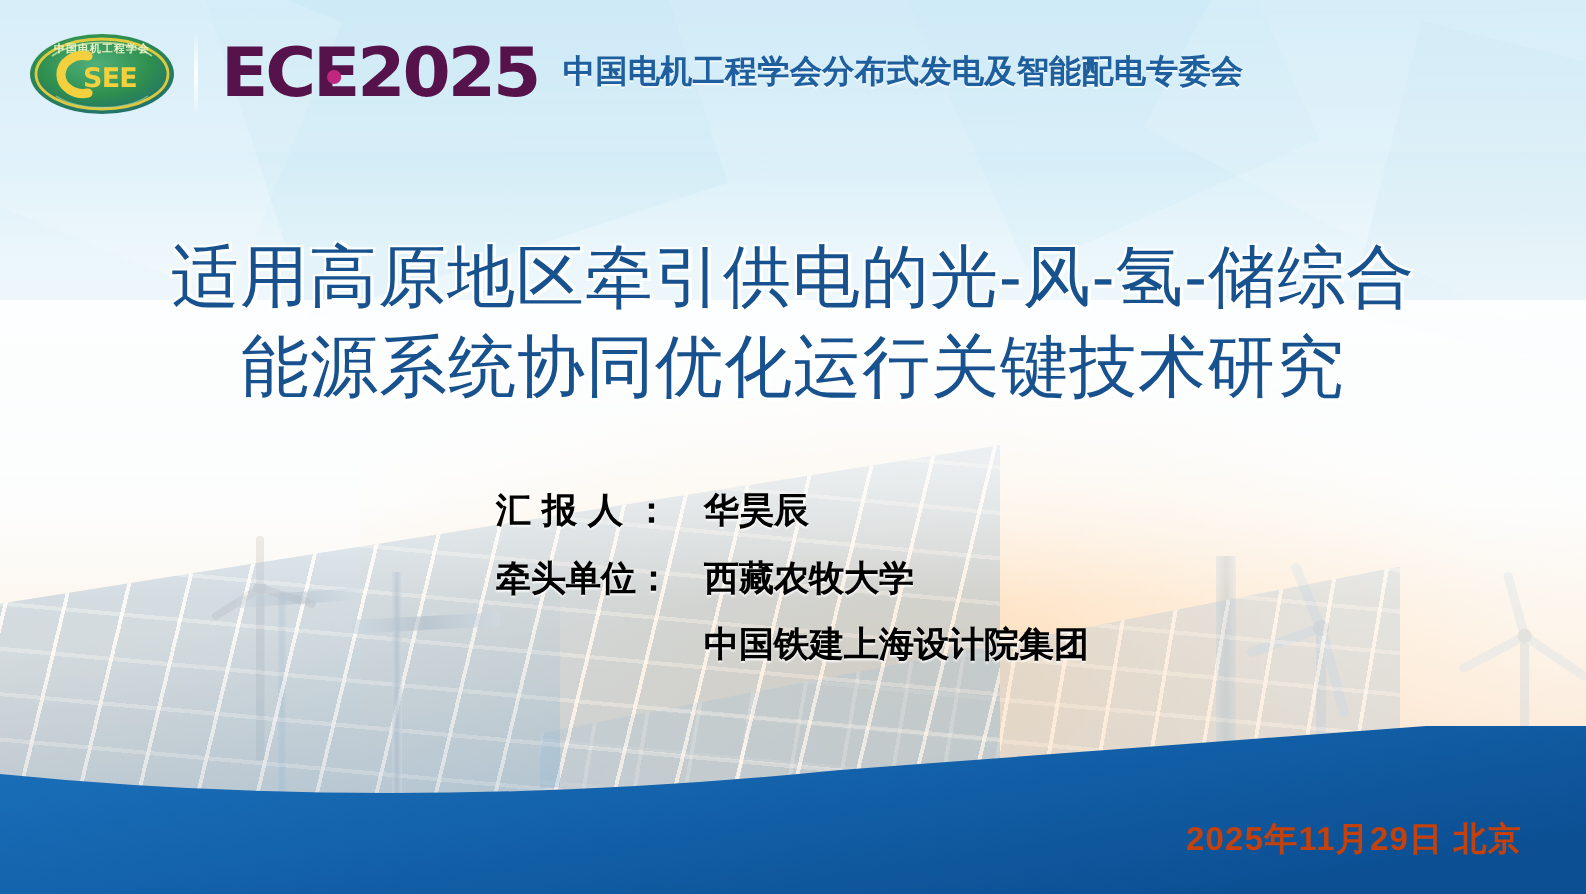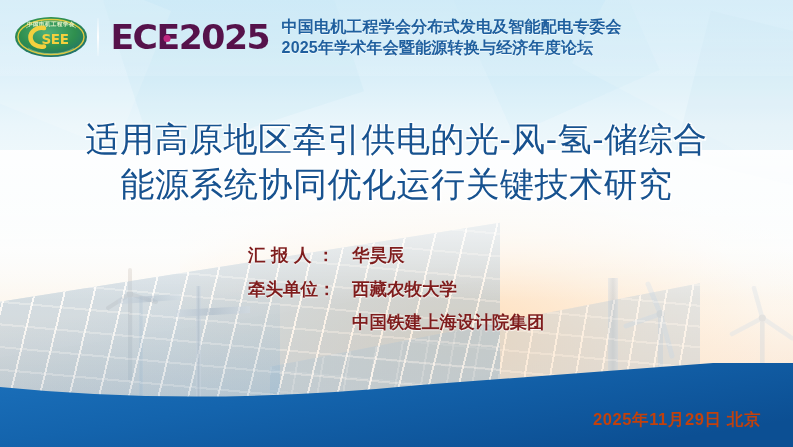--- a/index.html
+++ b/index.html
@@ -189,21 +189,21 @@
       -1.1px -1.1px 0 rgba(255,255,255,.8),
        1.6px -1.1px 0 rgba(255,255,255,.8),
       -1.1px  1.6px 0 rgba(255,255,255,.8);
   }
   .title div { white-space: nowrap; }
 
   
   .info {
     position: absolute;
     left: 248px; top: 247px;
-    color: #7f1d1d;
+    color: #000000;
     font-weight: 700;
     font-size: 17.5px;
     line-height: 1;
   }
   .info-row {
     display: flex;
     align-items: baseline;
     margin-bottom: 16px;
     white-space: nowrap;
     text-shadow: 0 1px 1px rgba(255,255,255,.85);
@@ -322,21 +322,20 @@
 
     <div class="divider"></div>
 
     <div class="ece-logo">
       <span>ECE2025</span>
       <span class="dot"></span>
     </div>
 
     <div class="conf-lines">
       <div>中国电机工程学会分布式发电及智能配电专委会</div>
-      <div>2025年学术年会暨能源转换与经济年度论坛</div>
     </div>
   </div>
 
   <div class="title">
     <div>适用高原地区牵引供电的光-风-氢-储综合</div>
     <div>能源系统协同优化运行关键技术研究</div>
   </div>
 
   <div class="info">
 

